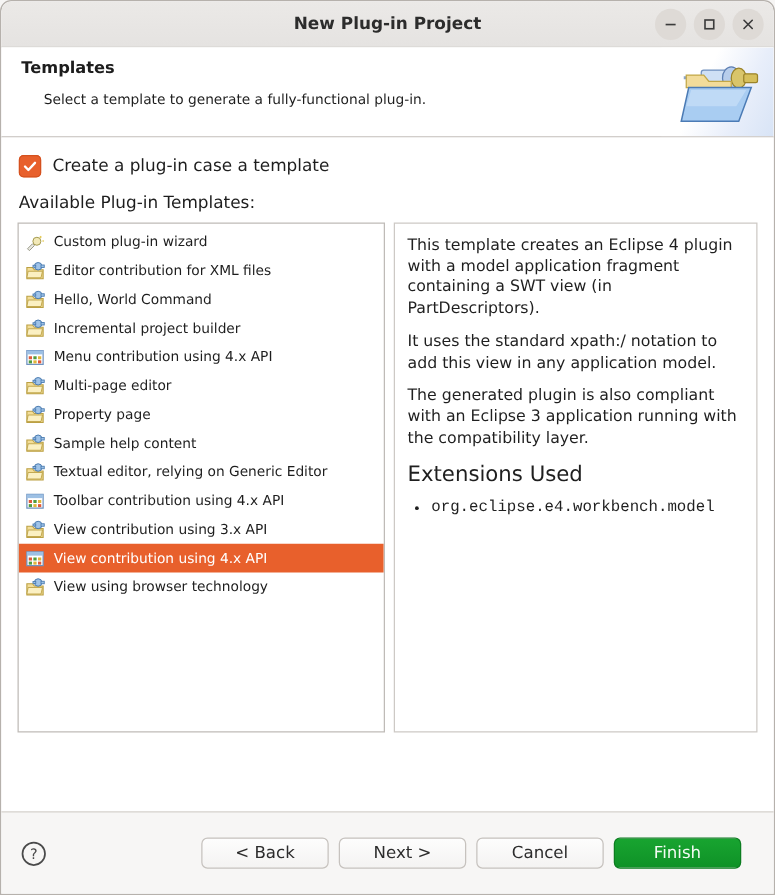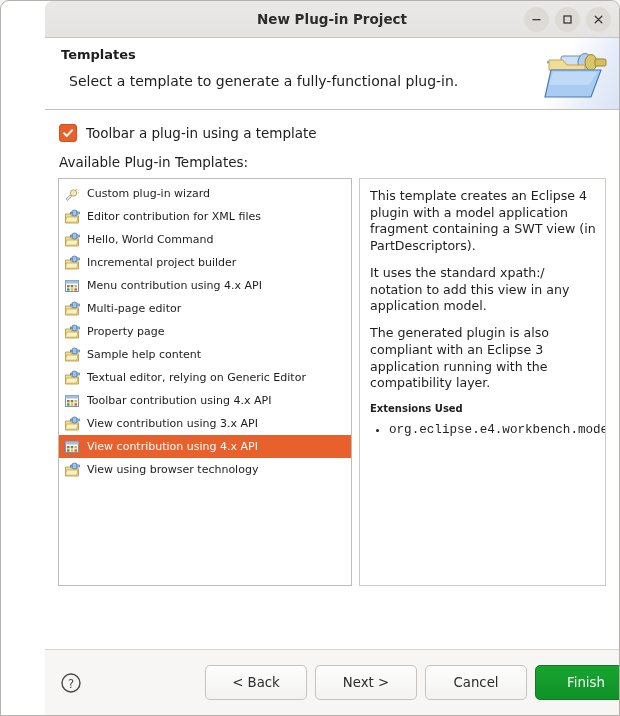--- a/index.html
+++ b/index.html
@@ -20,21 +20,20 @@
     position: relative;
     width: 620px;
     height: 716px;
     box-sizing: border-box;
     border: 1px solid #b6b1ac;
     border-radius: 9px 9px 0 0;
     background: #ffffff;
     overflow: hidden;
     display: flex;
     flex-direction: column;
-    padding-left: 44px;
   }
 
   
   .titlebar {
     height: 36px;
     flex: 0 0 36px;
     background: linear-gradient(to bottom, #ebe9e7 0%, #e5e3e1 100%);
     border-bottom: 1px solid #c8c4c0;
     border-radius: 8px 8px 0 0;
     display: flex;
@@ -83,23 +82,23 @@
     box-sizing: border-box;
     overflow: hidden;
   }
   .header-title {
     font-size: 13px;
     font-weight: bold;
     color: #1d1d1d;
     margin: 0 0 11px 2px;
   }
   .header-sub {
-    font-size: 14px;
+    font-size: 11px;
     color: #1d1d1d;
-    margin-left: 10px;
+    margin-left: 20px;
   }
   .header-art {
     position: absolute;
     right: 0;
     top: 0;
     width: 90px;
     height: 71px;
     background: linear-gradient(115deg, #ffffff 0%, #ffffff 38%, #e8eefa 70%, #d8e4f6 100%);
   }
   .header-art svg { position:absolute; right: 6px; top: 6px; }
@@ -179,21 +178,21 @@
   }
   .tpl-row.selected {
     background: #e8602c;
     color: #ffffff;
   }
   .tpl-icon { width: 16px; height: 16px; flex: 0 0 16px; display:block; }
 
   
   .desc-p { margin: 0 0 10px 0; }
   .desc-p:last-child { margin-bottom: 0; }
-  .desc-h { font-weight: bold; margin: 0 0 7px 0; font-size: 10px; }
+  .desc-h { font-weight: normal; margin: 0 0 7px 0; font-size: 17px; }
   .desc-ul { margin: 0; padding-left: 19px; font-family: Liberation Mono, monospace; }
   .desc-ul li { margin: 0; }
   b { font-weight: bold; }
 
   
   .footer {
     flex: 0 0 66px;
     background: #f7f6f5;
     border-top: 1px solid #d6d2ce;
     display: flex;
@@ -208,21 +207,21 @@
   }
   .footer-btns {
     position: absolute;
     left: 160px;
     display: flex;
     gap: 8px;
     align-items: center;
   }
   .btn {
     box-sizing: border-box;
-    height: 35px;
+    height: 25px;
     min-width: 102px;
     padding: 0 14px;
     border-radius: 5px;
     border: 1px solid #c6c2be;
     background: linear-gradient(to bottom,#fdfdfd,#f4f3f2);
     font-size: 13.3px;
     color: #2c2c2c;
     display: flex;
     align-items: center;
     justify-content: center;
@@ -281,21 +280,21 @@
   </div>
 
   <div class="body">
 
     <div class="checkrow">
       <div class="checkbox">
         <svg width="12" height="12" viewBox="0 0 12 12">
           <path d="M2 6.2 L4.7 9 L10 3.3" fill="none" stroke="#ffffff" stroke-width="1.9" stroke-linecap="round" stroke-linejoin="round"></path>
         </svg>
       </div>
-      <span class="checkrow-label">Toolbar a plug-in using a template</span>
+      <span class="checkrow-label">Create a plug-in case a template</span>
     </div>
 
     <div class="list-label">Available Plug-in Templates:</div>
 
     <div class="panes">
 
       <div class="pane pane-list">
         <div class="tpl-row">
           <svg class="tpl-icon" viewBox="0 0 16 16">
             <path d="M2 13 L6 9 L7.5 10.5 L3.5 14.5 Z" fill="#e8e8e0" stroke="#9b9b8a" stroke-width="0.8"></path>

